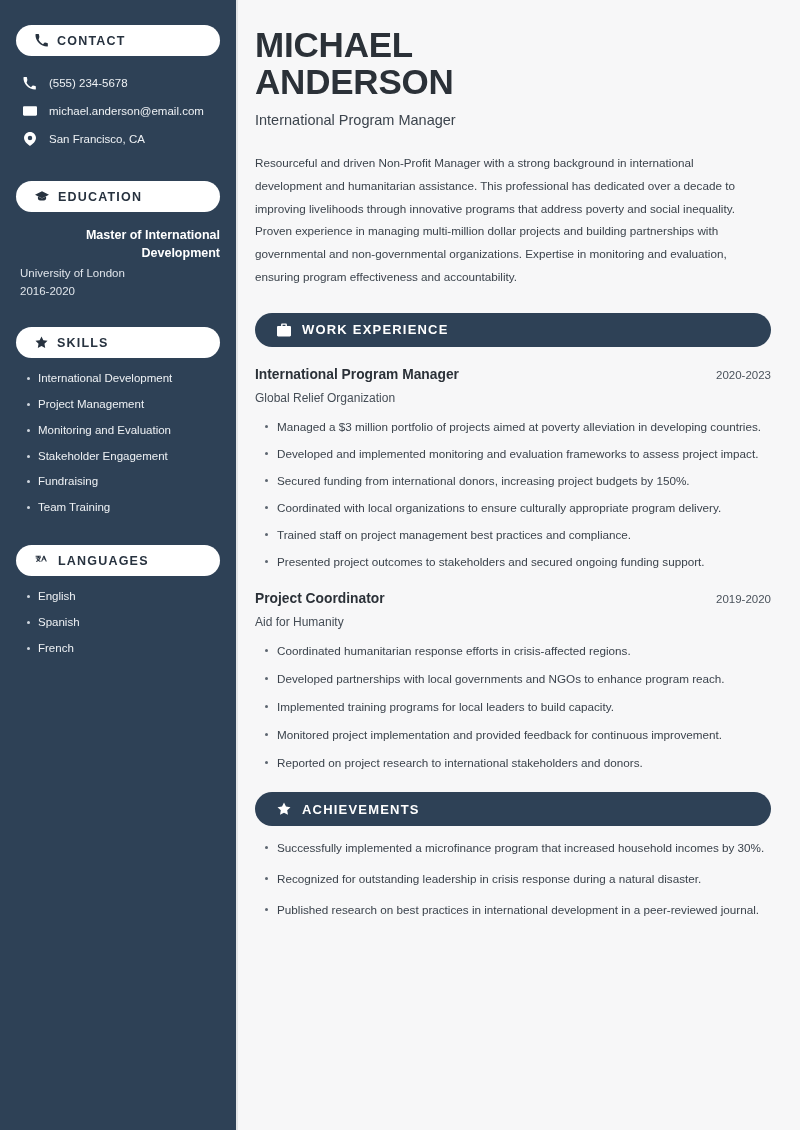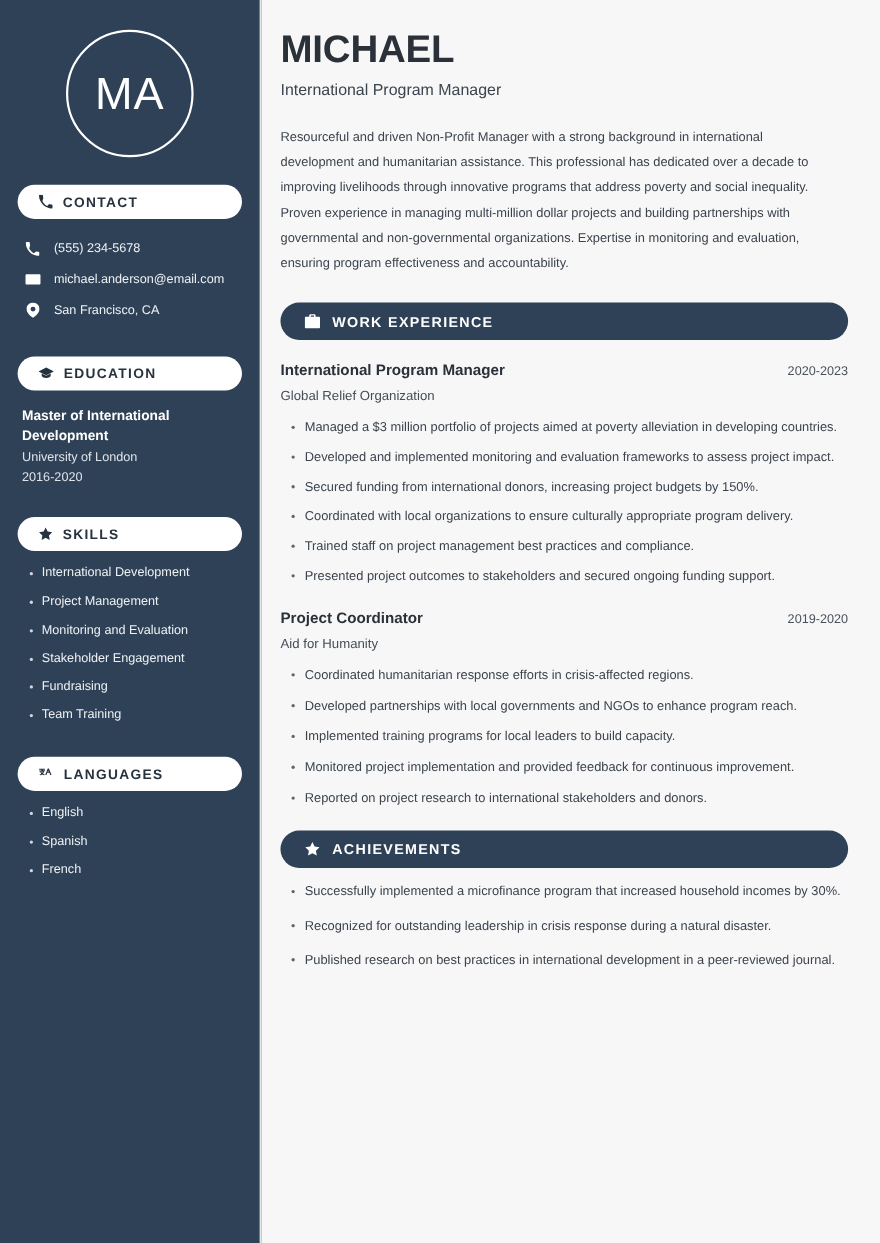--- a/index.html
+++ b/index.html
@@ -98,20 +98,21 @@
     align-items: center;
     flex: 0 0 15px;
   }
 
   .edu-block { margin-top: 14px; padding-left: 4px; }
   .edu-degree {
     font-size: 12.5px;
     font-weight: bold;
     line-height: 1.45;
     color: #ffffff;
+    text-align: right;
   }
   .edu-school {
     font-size: 11.5px;
     color: #dfe4ea;
     margin-top: 5px;
   }
   .edu-years {
     font-size: 11.5px;
     color: #dfe4ea;
     margin-top: 6px;
@@ -238,23 +239,20 @@
   .ach-list { }
   .ach-list li { margin-bottom: 12px; }
 </style>
 </head>
 <body>
 
 <div class="page">
 
   <aside class="sidebar">
 
-    <div class="monogram-wrap">
-      <div class="monogram">MA</div>
-    </div>
 
     <div class="sec-contact">
       <div class="pill side-pill">
         <span class="ico">
           <svg width="13" height="13" viewBox="0 0 24 24" fill="#27323f">
               <path d="M6.6 10.8c1.8 3.5 4.6 6.3 8.1 8.1l2.7-2.7c.4-.4.9-.5 1.3-.3 1.2.4 2.5.6 3.8.6.7 0 1.2.6 1.2 1.2V22c0 .7-.6 1.2-1.2 1.2C10.8 23.2.8 13.2.8 1.1.8.5 1.4 0 2 0h4.3c.7 0 1.2.5 1.2 1.2 0 1.3.2 2.6.6 3.8.1.4 0 .9-.3 1.3L6.6 10.8z"></path>
             </svg>
         </span>
         <span>CONTACT</span>
       </div>
@@ -340,20 +338,21 @@
         <li>French</li>
       </ul>
     </div>
 
   </aside>
 
   <main class="main">
 
     <h1 class="name">
       <span class="ln">MICHAEL</span>
+      <span class="ln">ANDERSON</span>
     </h1>
 
     <div class="role">International Program Manager</div>
 
     <p class="summary">Resourceful and driven Non-Profit Manager with a strong background in international development and humanitarian assistance. This professional has dedicated over a decade to improving livelihoods through innovative programs that address poverty and social inequality. Proven experience in managing multi-million dollar projects and building partnerships with governmental and non-governmental organizations. Expertise in monitoring and evaluation, ensuring program effectiveness and accountability.</p>
 
     <div class="main-pill">
       <span class="ico">
         <svg width="14" height="14" viewBox="0 0 24 22" fill="#ffffff">
             <path d="M9 0h6c1.1 0 2 .9 2 2v2h5c1.1 0 2 .9 2 2v14c0 1.1-.9 2-2 2H2c-1.1 0-2-.9-2-2V6c0-1.1.9-2 2-2h5V2c0-1.1.9-2 2-2zm.5 4h5V2.2h-5V4z"></path>

